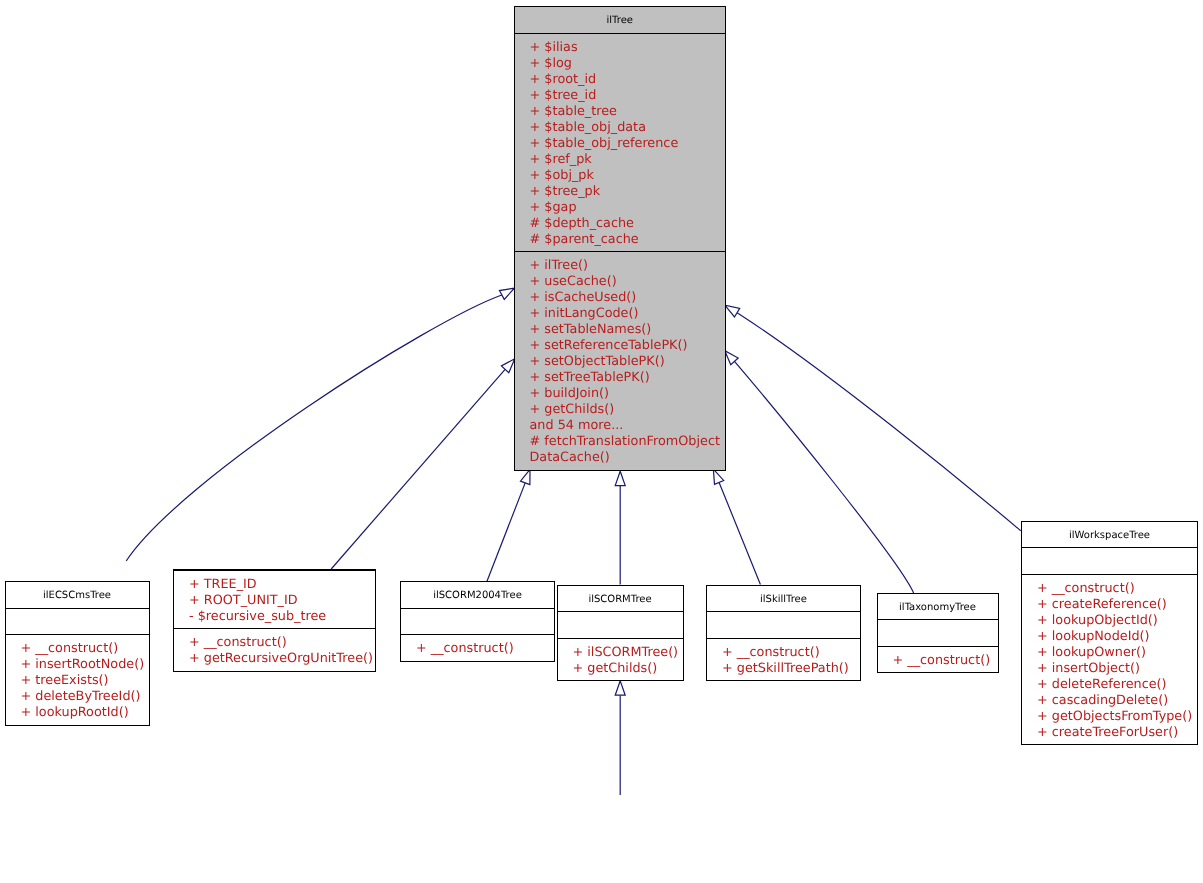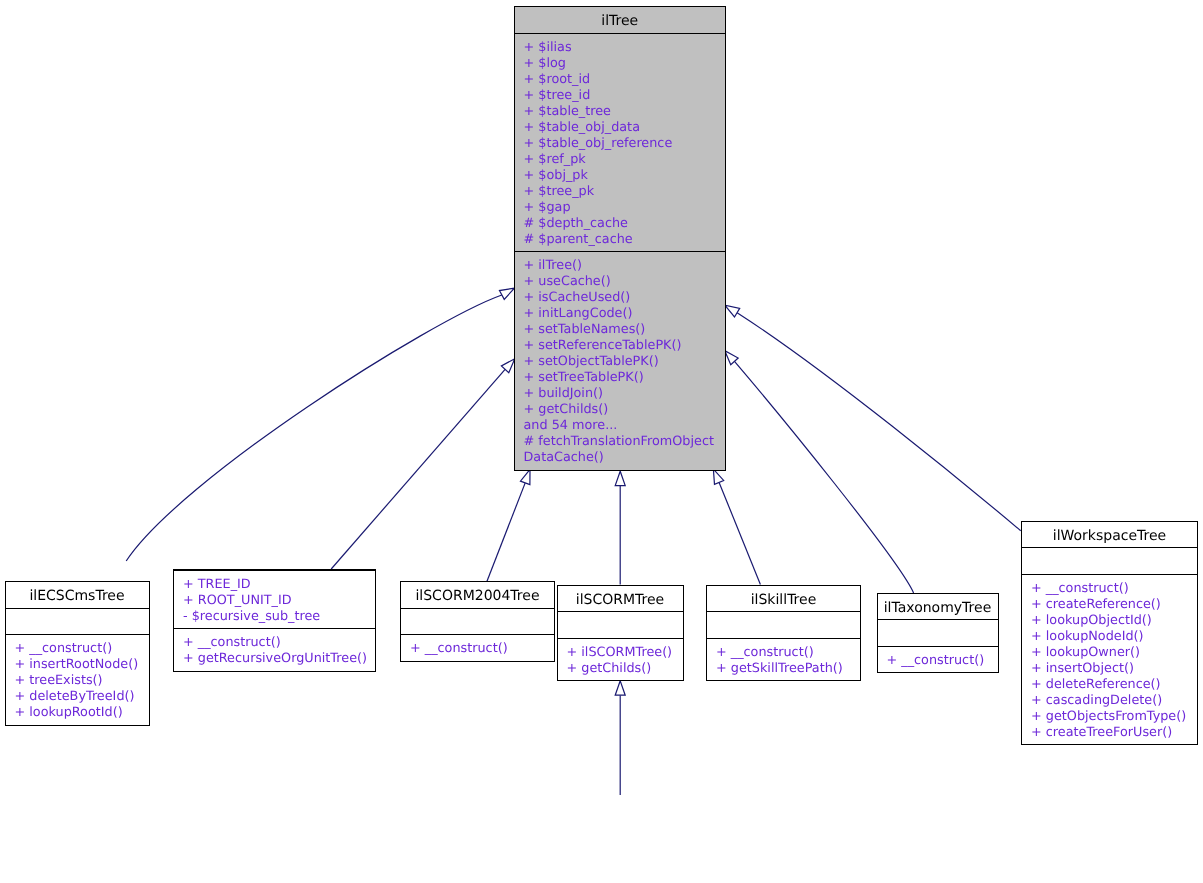--- a/index.html
+++ b/index.html
@@ -4,23 +4,23 @@
 <title>ilTree inheritance diagram</title>
 <style>
   html,body{margin:0;padding:0;background:#ffffff;}
   #canvas{position:relative;width:1203px;height:883px;background:#ffffff;overflow:hidden;
           font-family:"DejaVu Sans","Liberation Sans",sans-serif;
           -webkit-font-smoothing:antialiased;text-rendering:geometricPrecision;}
   .node{position:absolute;box-sizing:border-box;border:1px solid #000000;background:#ffffff;}
   .node.root{background:#c0c0c0;}
   .sec{box-sizing:border-box;padding:6.25px 0 3.25px 0;}
   .sec.attrs,.sec.methods{border-top:1px solid #000000;}
-  .title{text-align:center;font-size:14px;line-height:16px;color:#000000;white-space:pre;
+  .title{text-align:center;font-size:10px;line-height:16px;color:#000000;white-space:pre;
          transform:translateZ(0);}
-  .row{font-size:12.8px;line-height:16px;color:#6d28d9;white-space:pre;padding-left:9px;
+  .row{font-size:12.8px;line-height:16px;color:#b91c1c;white-space:pre;padding-left:15px;
        transform:translateZ(0);}
   .blank{height:16px;}
   svg.edges{position:absolute;left:0;top:0;width:1203px;height:883px;overflow:visible;
             pointer-events:none;}
   svg.edges path{fill:none;stroke:#191970;stroke-width:1.2;}
   svg.edges polygon{fill:#ffffff;stroke:#191970;stroke-width:1.2;}
 </style>
 </head>
 <body>
 

